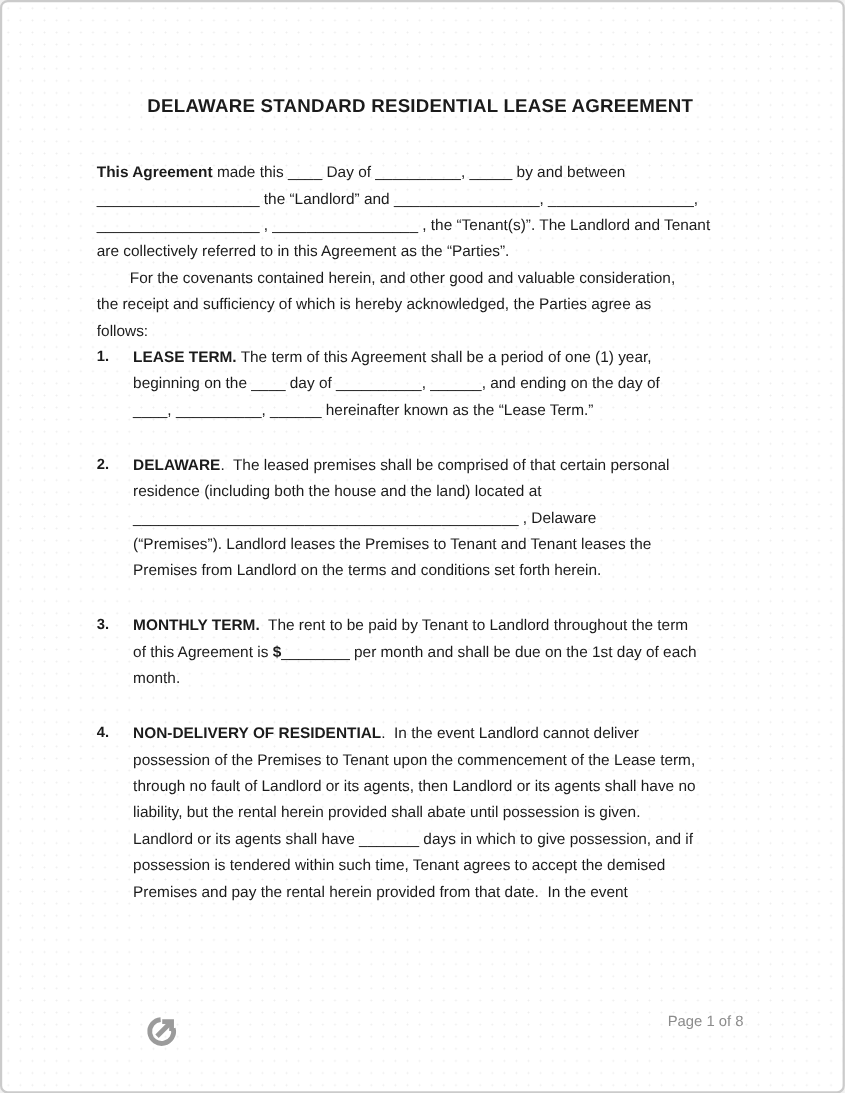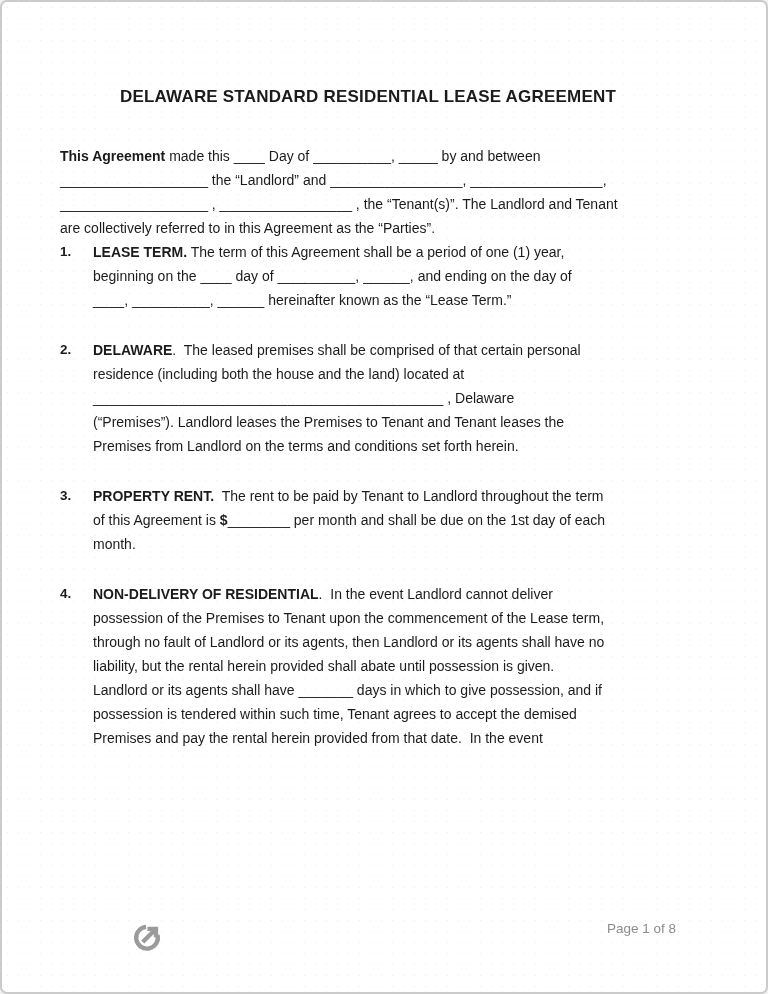--- a/index.html
+++ b/index.html
@@ -13,21 +13,21 @@
     position: absolute; inset: 0;
     background: #ffffff;
     background-image: radial-gradient(#ededed 0.8px, transparent 0.9px);
     background-size: 11px 11px;
     border: 2px solid #cbcbcb;
     border-radius: 7px;
     box-sizing: border-box;
     color: #1b1b1b;
   }
   .content {
-    padding: 84px 90px 0 58px;
+    padding: 84px 90px 0 86px;
   }
   h1.doc-title {
     font-size: 17px;
     line-height: 21px;
     font-weight: 700;
     text-align: center;
     margin: 0 0 37px 0;
     letter-spacing: 0.2px;
     white-space: nowrap;
   }
@@ -63,40 +63,43 @@
 <div class="page">
   <div class="content">
 
     <h1 class="doc-title">DELAWARE STANDARD RESIDENTIAL LEASE AGREEMENT</h1>
 
     <p class="para intro body-text"><strong>This Agreement</strong><span> made this ____ Day of __________, _____ by and between
 ___________________ the “Landlord” and _________________, _________________,
 ___________________ , _________________ , the “Tenant(s)”. The Landlord and Tenant
 are collectively referred to in this Agreement as the “Parties”.</span></p>
 
+    <p class="para covenants body-text"><span>For the covenants contained herein, and other good and valuable consideration,
+the receipt and sufficiency of which is hereby acknowledged, the Parties agree as
+follows:</span></p>
 
     <div class="clause">
       <div class="clause-num">1.</div>
       <div class="clause-body body-text"><strong>LEASE TERM.</strong><span> The term of this Agreement shall be a period of one (1) year,
 beginning on the ____ day of __________, ______, and ending on the day of
 ____, __________, ______ hereinafter known as the “Lease Term.”</span></div>
     </div>
 
     <div class="clause">
       <div class="clause-num">2.</div>
       <div class="clause-body body-text"><strong>DELAWARE</strong><span>.  The leased premises shall be comprised of that certain personal
 residence (including both the house and the land) located at
 _____________________________________________ , Delaware
 (“Premises”). Landlord leases the Premises to Tenant and Tenant leases the
 Premises from Landlord on the terms and conditions set forth herein.</span></div>
     </div>
 
     <div class="clause">
       <div class="clause-num">3.</div>
-      <div class="clause-body body-text"><strong>PROPERTY RENT.</strong><span>  The rent to be paid by Tenant to Landlord throughout the term
+      <div class="clause-body body-text"><strong>MONTHLY TERM.</strong><span>  The rent to be paid by Tenant to Landlord throughout the term
 of this Agreement is </span><strong>$</strong><span>________ per month and shall be due on the 1st day of each
 month.</span></div>
     </div>
 
     <div class="clause">
       <div class="clause-num">4.</div>
       <div class="clause-body body-text"><strong>NON-DELIVERY OF RESIDENTIAL</strong><span>.  In the event Landlord cannot deliver
 possession of the Premises to Tenant upon the commencement of the Lease term,
 through no fault of Landlord or its agents, then Landlord or its agents shall have no
 liability, but the rental herein provided shall abate until possession is given.

